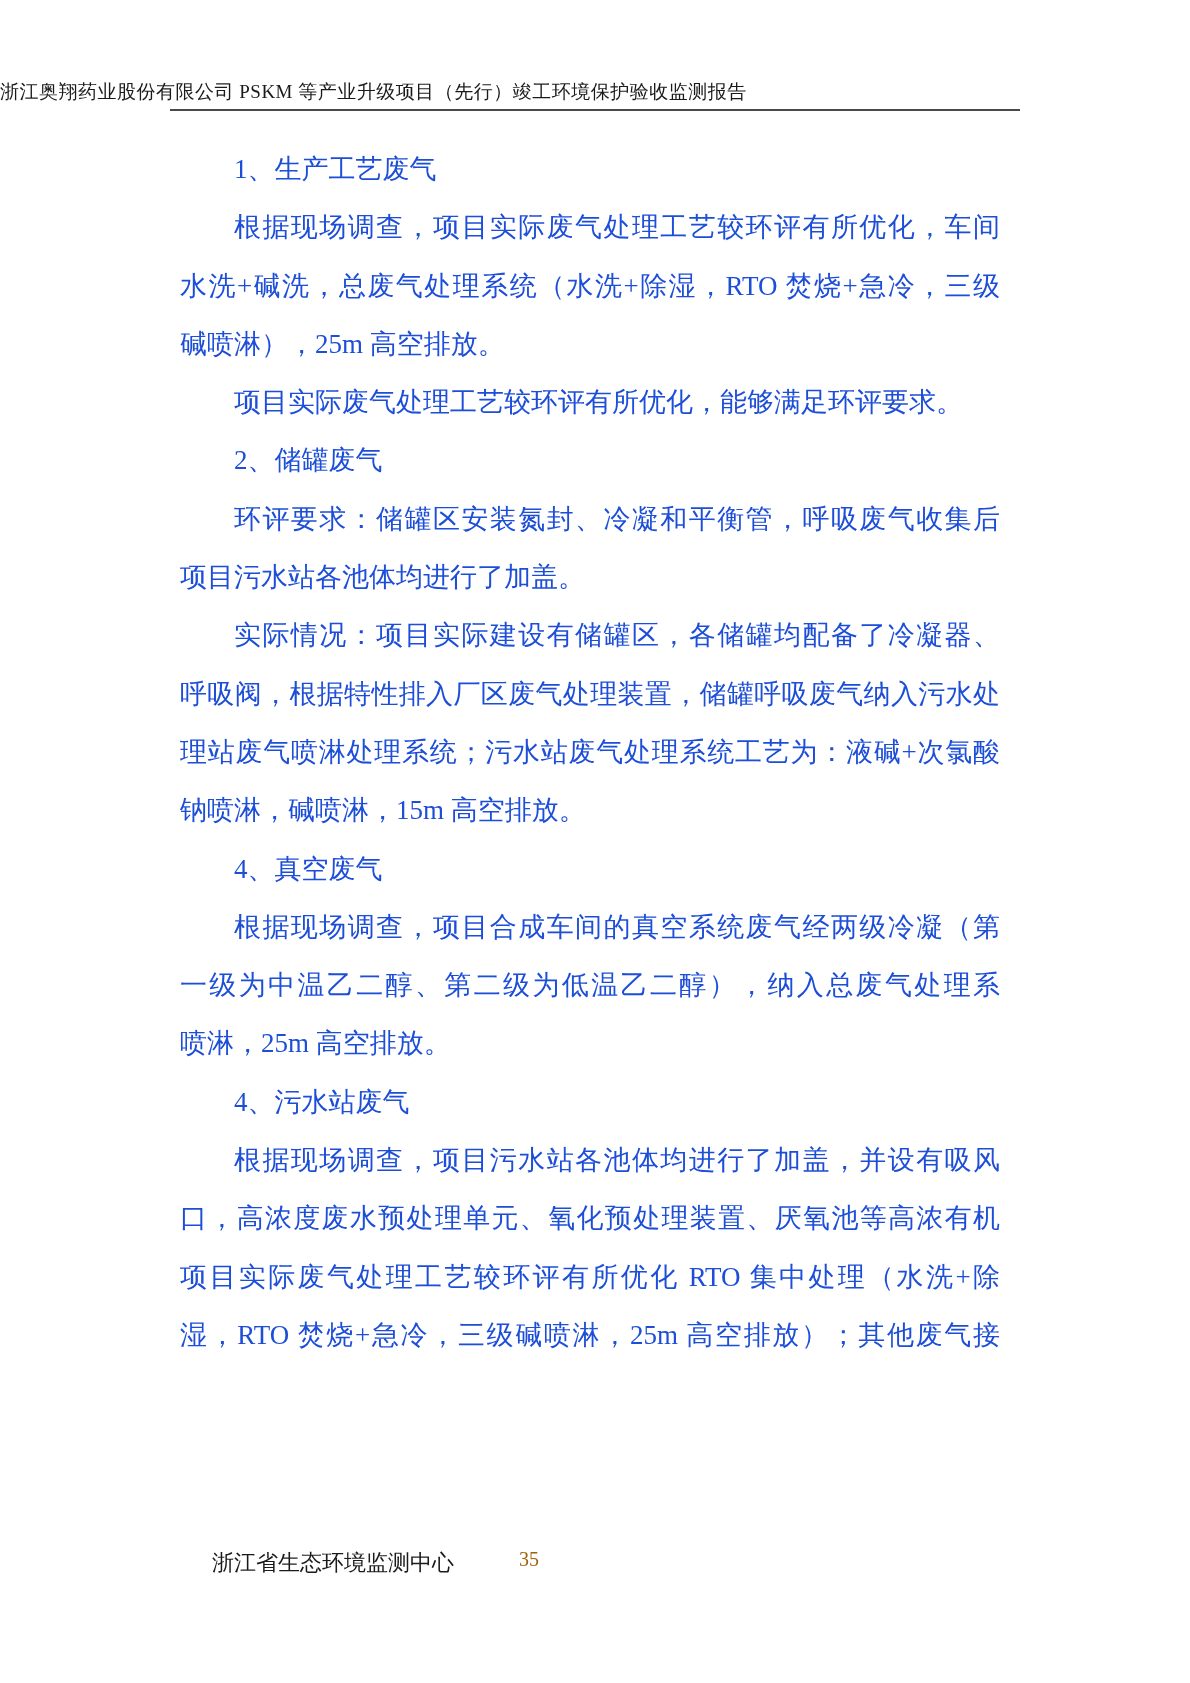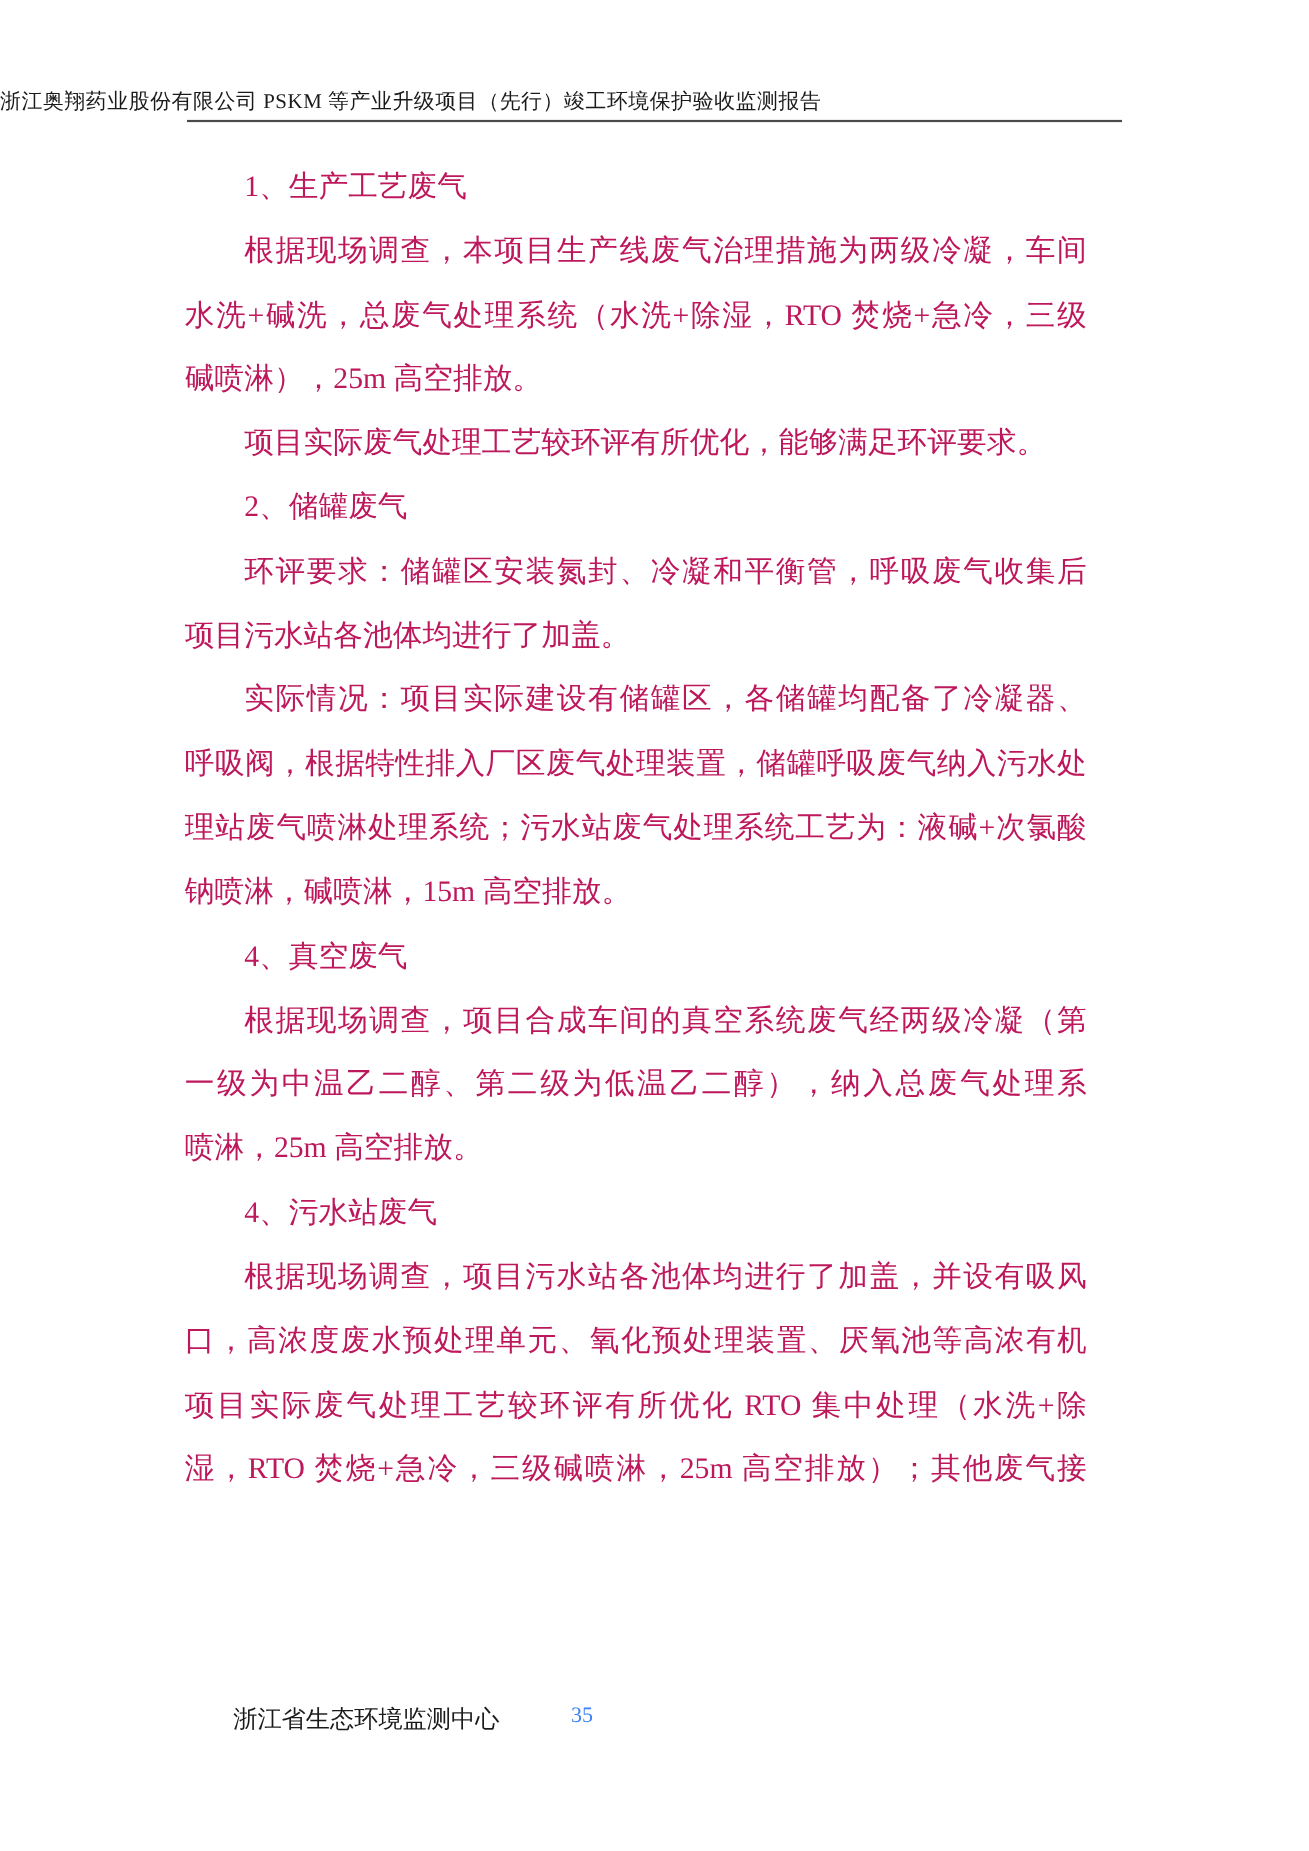--- a/index.html
+++ b/index.html
@@ -31,24 +31,24 @@
     position: absolute;
     top: 109px;
     left: 170px;
     width: 850px;
     height: 0;
     border-top: 2px solid #4a4a4a;
   }
   .doc-body {
     position: absolute;
     top: 140px;
-    left: 168px;
+    left: 180px;
     width: 820px;
     font-size: 27px;
-    color: #be185d;
+    color: #1d4ed8;
   }
   .line {
     height: 58.3px;
     line-height: 58.3px;
     text-align: left;
   }
   .line.indent {
     text-indent: 54px;
   }
   .line.justify {
@@ -63,33 +63,33 @@
     font-size: 22px;
     color: #1a1a1a;
   }
   .footer-page {
     position: absolute;
     left: 0;
     top: 1548px;
     width: 1058px;
     text-align: center;
     font-size: 20px;
-    color: #3b82f6;
+    color: #a16207;
   }
 </style>
 </head>
 <body>
 
 <div class="page">
   <div class="header-title">浙江奥翔药业股份有限公司 PSKM 等产业升级项目（先行）竣工环境保护验收监测报告</div>
   <div class="header-rule"></div>
 
   <div class="doc-body">
       <div class="line indent">1、生产工艺废气</div>
-      <div class="line indent justify">根据现场调查，本项目生产线废气治理措施为两级冷凝，车间</div>
+      <div class="line indent justify">根据现场调查，项目实际废气处理工艺较环评有所优化，车间</div>
       <div class="line justify">水洗+碱洗，总废气处理系统（水洗+除湿，RTO 焚烧+急冷，三级</div>
       <div class="line">碱喷淋），25m 高空排放。</div>
       <div class="line indent">项目实际废气处理工艺较环评有所优化，能够满足环评要求。</div>
       <div class="line indent">2、储罐废气</div>
       <div class="line indent justify">环评要求：储罐区安装氮封、冷凝和平衡管，呼吸废气收集后</div>
       <div class="line">项目污水站各池体均进行了加盖。</div>
       <div class="line indent justify">实际情况：项目实际建设有储罐区，各储罐均配备了冷凝器、</div>
       <div class="line justify">呼吸阀，根据特性排入厂区废气处理装置，储罐呼吸废气纳入污水处</div>
       <div class="line justify">理站废气喷淋处理系统；污水站废气处理系统工艺为：液碱+次氯酸</div>
       <div class="line">钠喷淋，碱喷淋，15m 高空排放。</div>

